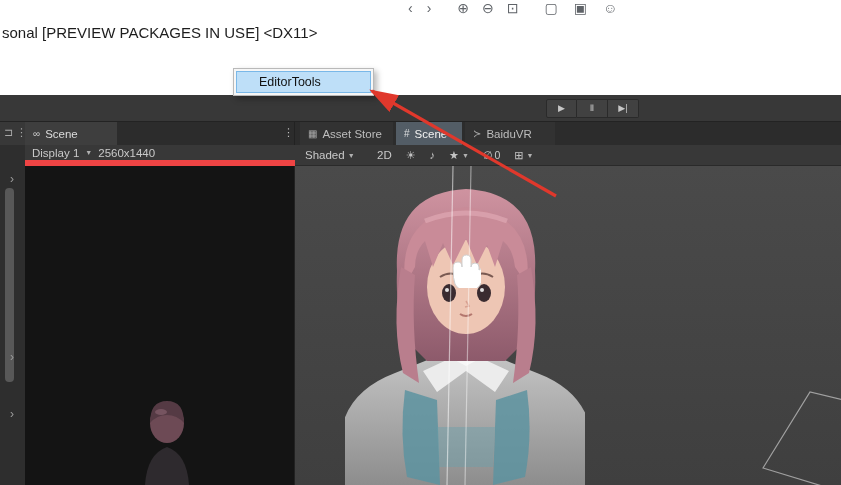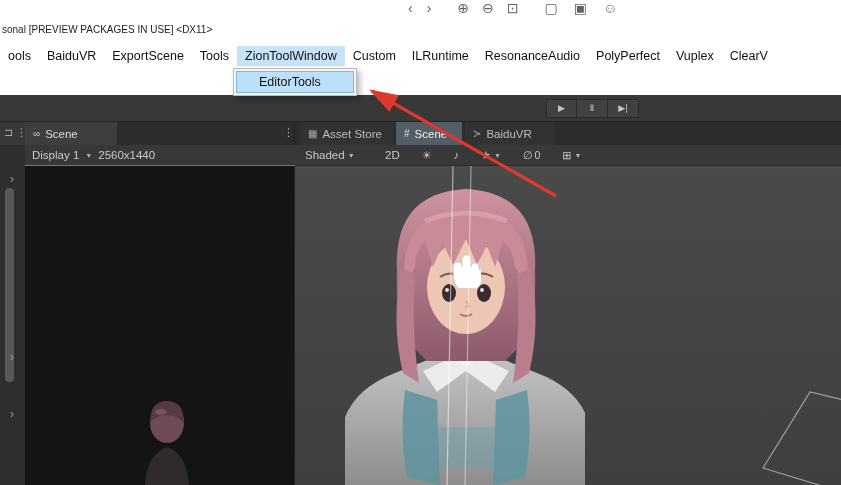--- a/index.html
+++ b/index.html
@@ -6,29 +6,29 @@
   html,body { width:841px; height:485px; overflow:hidden; background:#fff;
               font-family:"Liberation Sans", sans-serif; }
   .screen { position:relative; width:841px; height:485px; overflow:hidden; background:#fff; }
 
   
   .top-white { position:absolute; left:0; top:0; width:841px; height:95px; background:#ffffff; }
   .viewer-icons { position:absolute; left:408px; top:-2px; height:20px; display:flex; align-items:center;
                   color:#5f6368; font-size:14px; }
   .vicon { display:inline-block; text-align:center; cursor:default; }
   .vi-g1 { margin-right:14px; } .vi-gap { margin-right:26px; } .vi-g2 { margin-right:13px; } .vi-g3 { margin-right:16px; }
-  .title-line { position:absolute; left:2px; top:24px; font-size:10px; color:#1d1d1d; white-space:nowrap; }
+  .title-line { position:absolute; left:2px; top:24px; font-size:15px; color:#1d1d1d; white-space:nowrap; }
 
   
   .menu-bar { position:absolute; left:0; top:45px; height:22px; display:flex; align-items:center; }
   .menu-item { padding:3px 8px; font-size:12.5px; color:#111; white-space:nowrap; cursor:default; }
   .menu-item.active { background:var(--menu_highlight, #c7e3f8); }
 
   
-  .dropdown { position:absolute; left:233px; top:68px; width:124px; height:28px; background:#f6f6f6;
+  .dropdown { position:absolute; left:233px; top:68px; width:141px; height:28px; background:#f6f6f6;
               border:1px solid #b9b9b9; box-shadow:3px 3px 6px rgba(0,0,0,0.28); z-index:40; padding:2px; }
   .dropdown-item { height:22px; line-height:20px; background:var(--dropdown_highlight, #bedff8);
                    border:1px solid var(--dropdown_highlight_border, #7ab8e8);
                    padding-left:22px; font-size:12.5px; color:#111; }
 
   
   .unity-toolbar { position:absolute; left:0; top:95px; width:841px; height:27px; background:#383838;
                    border-bottom:1px solid #232323; }
   .play-controls { position:absolute; left:546px; top:4px; display:flex; }
   .pc-btn { width:31px; height:19px; background:#414141; border:1px solid #2a2a2a; color:#c6c6c6;
@@ -50,26 +50,26 @@
          padding:0 8px; font-size:11.5px; color:#bdbdbd; background:#323232; cursor:default; }
   .tab .tab-icon { font-size:10px; opacity:.85; }
   .tab-game { left:0; width:92px; background:#3e3e3e; color:#dcdcdc; }
   .tab-asset { left:5px; width:93px; }
   .tab-scene { left:101px; width:66px; background:#535d66; color:#f2f2f2; }
   .tab-animator { left:170px; width:90px; }
   .dock-kebab { position:absolute; left:258px; top:4px; color:#bdbdbd; font-size:11px; }
 
   
   .game-toolbar { position:absolute; left:25px; top:145px; width:270px; height:21px; background:#383838;
-                  border-bottom:1px solid #ef4444; display:flex; align-items:center; gap:6px;
+                  border-bottom:6px solid #ef4444; display:flex; align-items:center; gap:6px;
                   padding-left:7px; color:#c9c9c9; font-size:11.5px; }
   .game-toolbar .arrow { font-size:7px; color:#b0b0b0; }
   .scene-toolbar { position:absolute; left:295px; top:145px; width:546px; height:21px; background:#383838;
                    border-bottom:1px solid #2a2a2a; display:flex; align-items:center;
-                   padding-left:10px; color:#c9c9c9; font-size:11.5px;gap:8px; }
+                   padding-left:10px; color:#c9c9c9; font-size:11.5px; }
   .scene-toolbar .arrow { font-size:7px; color:#b0b0b0; margin-left:3px; }
   .st-item { margin-right:14px; display:flex; align-items:center; cursor:default; }
   .st-icon { font-size:11px; color:#c3c3c3; }
   .vis-count { font-size:10.5px; margin-left:2px; }
 
   
   .left-strip { position:absolute; left:0; top:145px; width:25px; height:340px; background:#2e2e2e; }
   .scrollbar { position:absolute; left:5px; top:43px; width:9px; height:194px; background:#585858;
                border-radius:4px; }
   .expand-arrow { position:absolute; left:10px; color:#9a9a9a; font-size:12px; }
@@ -101,33 +101,20 @@
     <span class="vicon vi-g2">⊕</span>
     <span class="vicon vi-g2">⊖</span>
     <span class="vicon vi-gap">⊡</span>
     <span class="vicon vi-g3">▢</span>
     <span class="vicon vi-g3">▣</span>
     <span class="vicon">☺</span>
   </div>
 
   <div class="title-line">sonal [PREVIEW PACKAGES IN USE] &lt;DX11&gt;</div>
 
-  <div class="menu-bar">
-    <span class="menu-item">ools</span>
-    <span class="menu-item">BaiduVR</span>
-    <span class="menu-item">ExportScene</span>
-    <span class="menu-item">Tools</span>
-    <span class="menu-item active">ZionToolWindow</span>
-    <span class="menu-item">Custom</span>
-    <span class="menu-item">ILRuntime</span>
-    <span class="menu-item">ResonanceAudio</span>
-    <span class="menu-item">PolyPerfect</span>
-    <span class="menu-item">Vuplex</span>
-    <span class="menu-item">ClearV</span>
-  </div>
 
   <div class="dropdown">
     <div class="dropdown-item">EditorTools</div>
   </div>
 
   <div class="unity-toolbar">
     <div class="play-controls">
       <div class="pc-btn">▶</div>
       <div class="pc-btn">Ⅱ</div>
       <div class="pc-btn">▶|</div>

